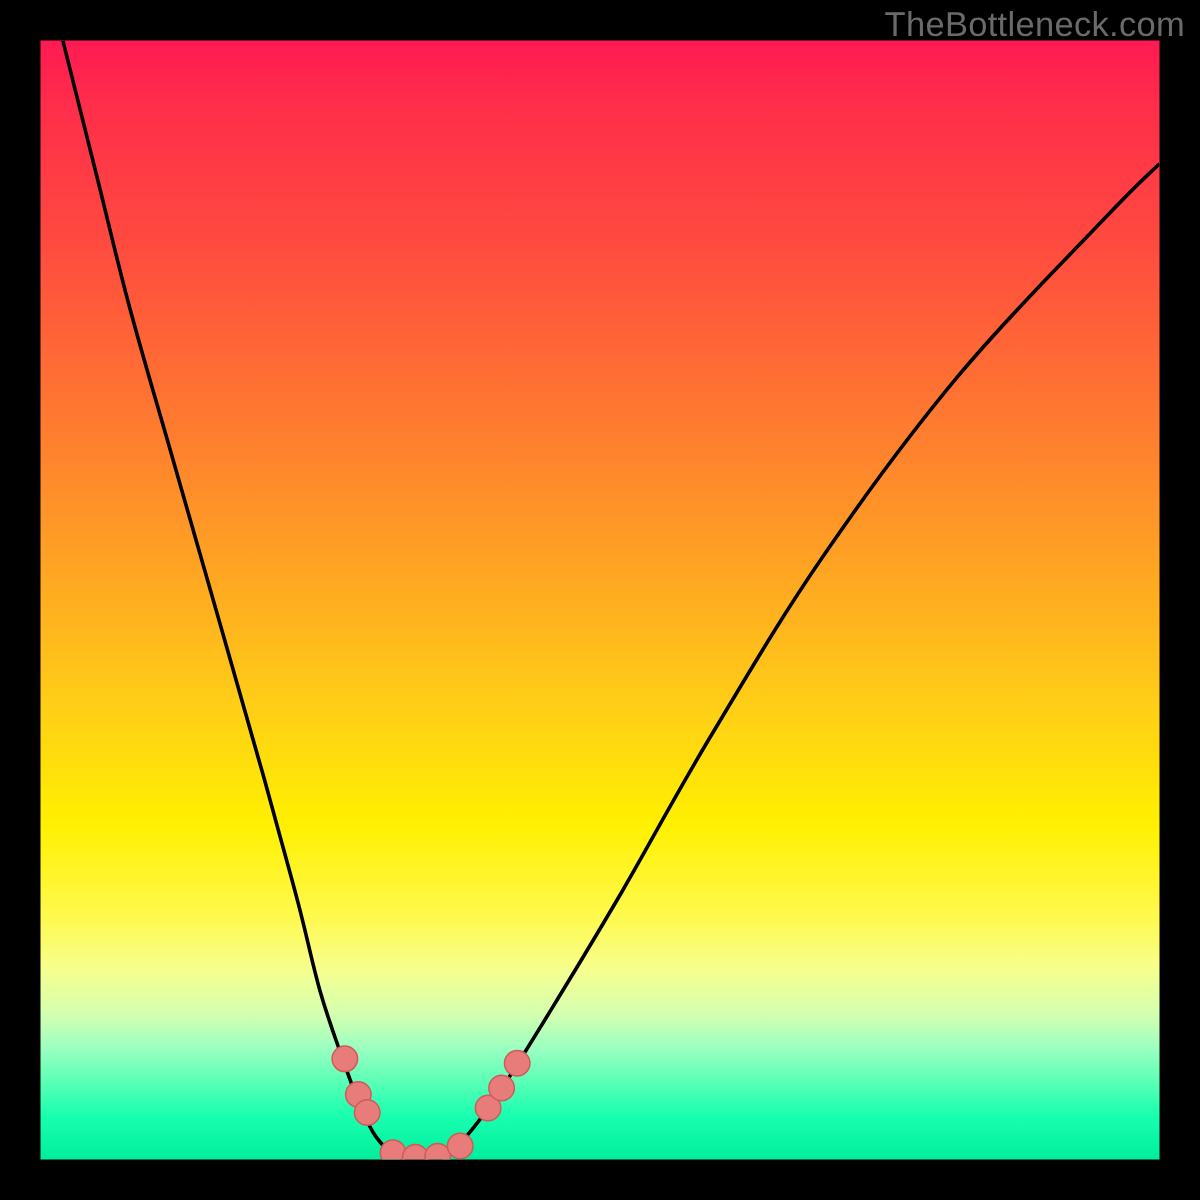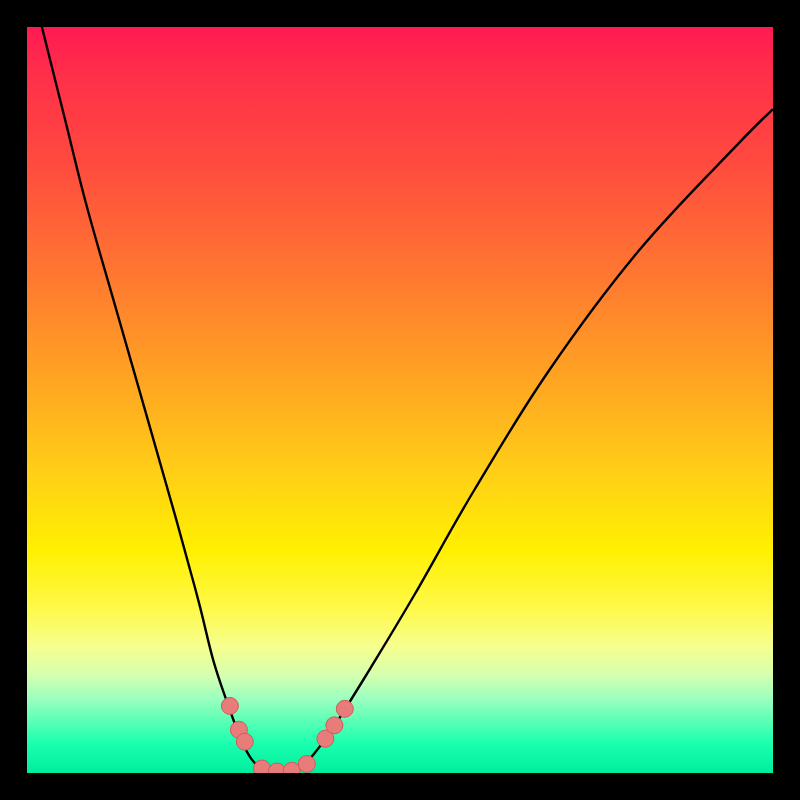--- a/index.html
+++ b/index.html
@@ -60,20 +60,21 @@
     width: 746px;
     height: 746px;
     pointer-events: none;
   }
 </style>
 </head>
 <body>
 
 <div class="frame">
 
+  <div class="watermark">TheBottleneck.com</div>
 
   <div class="plot">
     <svg class="curve" viewBox="0 0 746 746" preserveAspectRatio="none">
       <path id="curve-path" fill="none" stroke="#000" stroke-width="2.4" d="M 14.9 0.0 C 18.9 16.1, 29.2 57.3, 37.3 89.5 C 45.4 121.7, 50.3 144.1, 59.7 179.0 C 69.1 214.0, 78.8 245.9, 89.5 283.5 C 100.3 321.1, 108.6 350.3, 119.4 387.9 C 130.1 425.5, 139.8 458.8, 149.2 492.4 C 158.6 525.9, 164.9 548.9, 171.6 574.4 C 178.3 599.9, 181.1 615.3, 186.5 634.1 C 191.9 652.9, 196.7 665.4, 201.4 678.9 C 206.1 692.3, 208.6 699.3, 212.6 708.7 C 216.6 718.1, 219.1 724.6, 223.8 731.1 C 228.5 737.5, 233.3 741.8, 238.7 744.5 C 244.1 747.2, 248.3 746.0, 253.6 746.0 C 259.0 746.0, 263.2 747.2, 268.6 744.5 C 273.9 741.8, 276.8 738.9, 283.5 731.1 C 290.2 723.3, 295.1 717.4, 305.9 701.2 C 316.6 685.1, 328.4 665.7, 343.2 641.6 C 357.9 617.4, 369.1 599.2, 387.9 567.0 C 406.7 534.7, 423.4 502.8, 447.6 462.5 C 471.8 422.2, 492.7 386.1, 522.2 343.2 C 551.7 300.2, 578.1 264.1, 611.7 223.8 C 645.3 183.5, 684.5 144.9, 708.7 119.4 C 732.9 93.8, 739.3 88.8, 746.0 82.1"></path>
       <g id="markers">
           <circle cx="202.9" cy="678.9" r="8.5" fill="#e77c7a" stroke="#d05a58" stroke-width="1"></circle>
           <circle cx="211.9" cy="702.7" r="8.5" fill="#e77c7a" stroke="#d05a58" stroke-width="1"></circle>
           <circle cx="217.8" cy="714.7" r="8.5" fill="#e77c7a" stroke="#d05a58" stroke-width="1"></circle>
           <circle cx="235.0" cy="741.5" r="8.5" fill="#e77c7a" stroke="#d05a58" stroke-width="1"></circle>
           <circle cx="249.9" cy="744.5" r="8.5" fill="#e77c7a" stroke="#d05a58" stroke-width="1"></circle>

